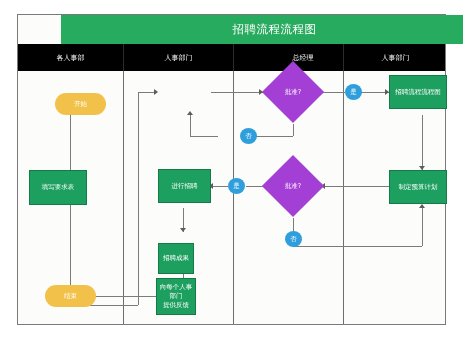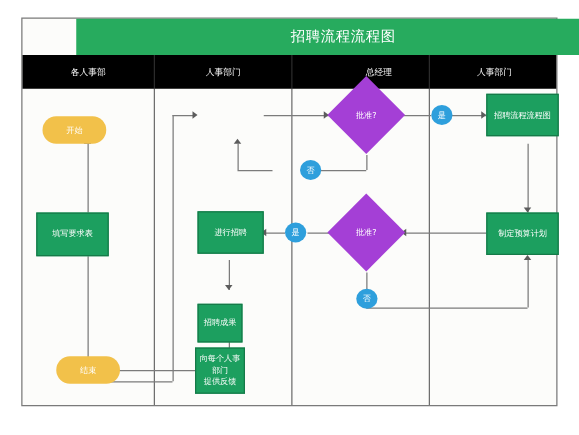--- a/index.html
+++ b/index.html
@@ -162,21 +162,21 @@
 
   <div class="edge v" style="left:165px;top:193px;height:24px;"></div>
   <div class="arrow down" style="left:162px;top:213px;"></div>
 
   <div class="edge v" style="left:165px;top:247px;height:28px;"></div>
   <div class="arrow down" style="left:162px;top:271px;"></div>
 
   <div class="edge h" style="left:55px;top:281px;width:83px;"></div>
   <div class="arrow left" style="left:53px;top:278px;"></div>
 
-  <div class="node terminator" style="left:16px;top:78px;width:51px;height:22px;">
+  <div class="node terminator" style="left:37px;top:78px;width:51px;height:22px;">
     <span>开始</span>
   </div>
 
   <div class="node process" style="left:11px;top:155px;width:58px;height:35px;">
     <span>填写要求表</span>
   </div>
 
   <div class="node terminator" style="left:27px;top:270px;width:51px;height:22px;">
     <span>结束</span>
   </div>

